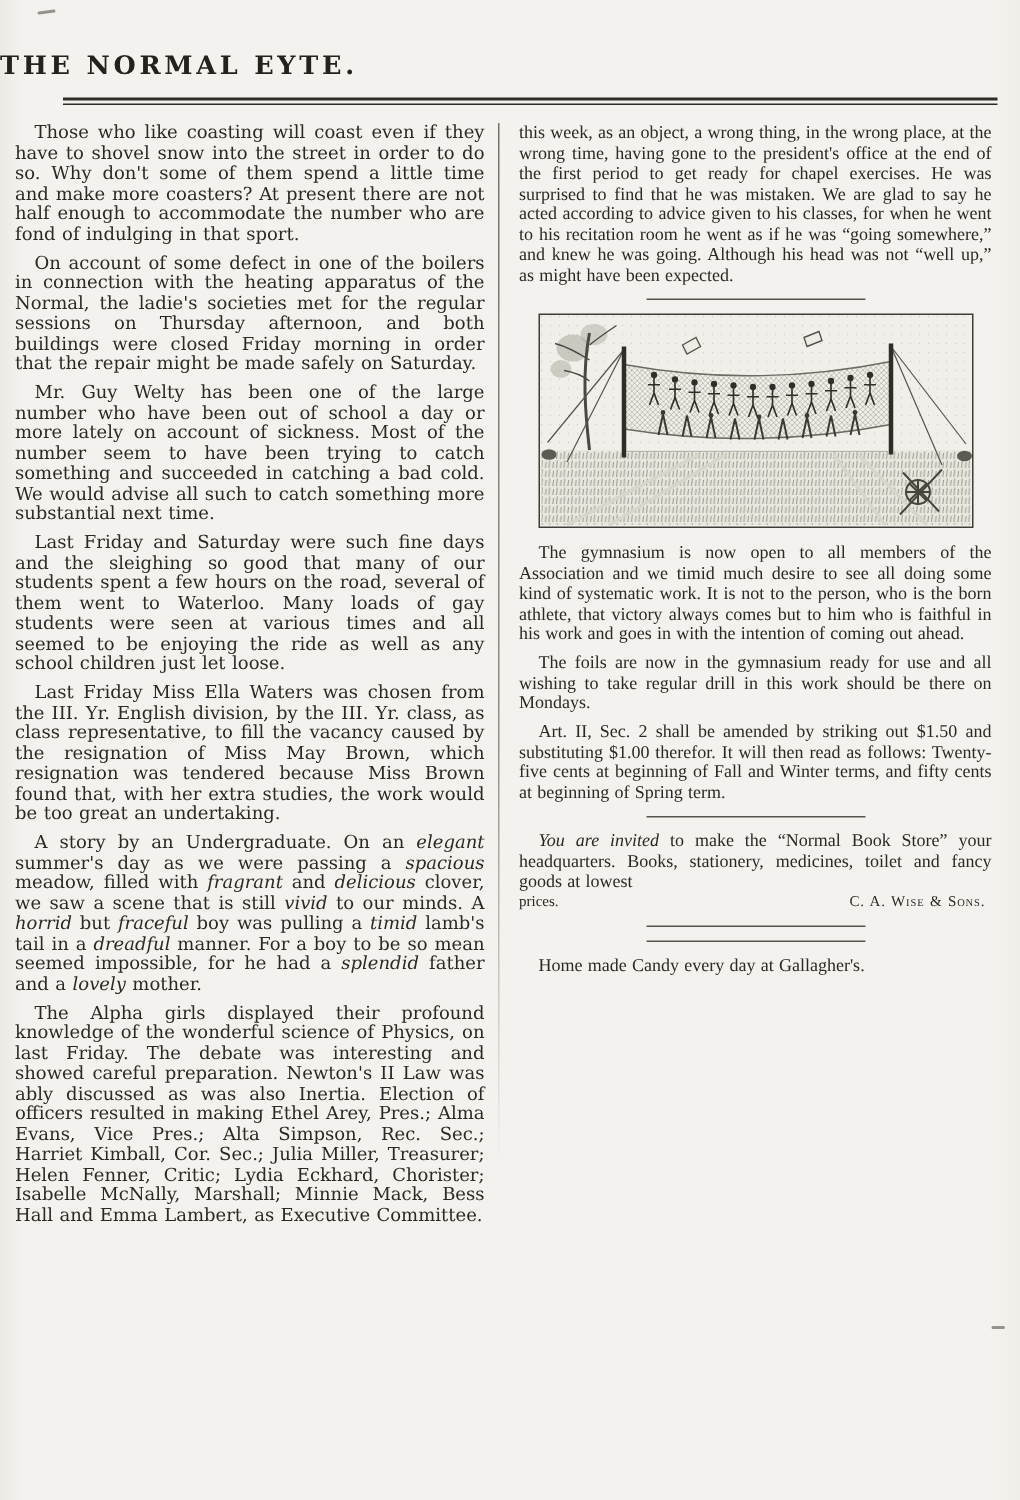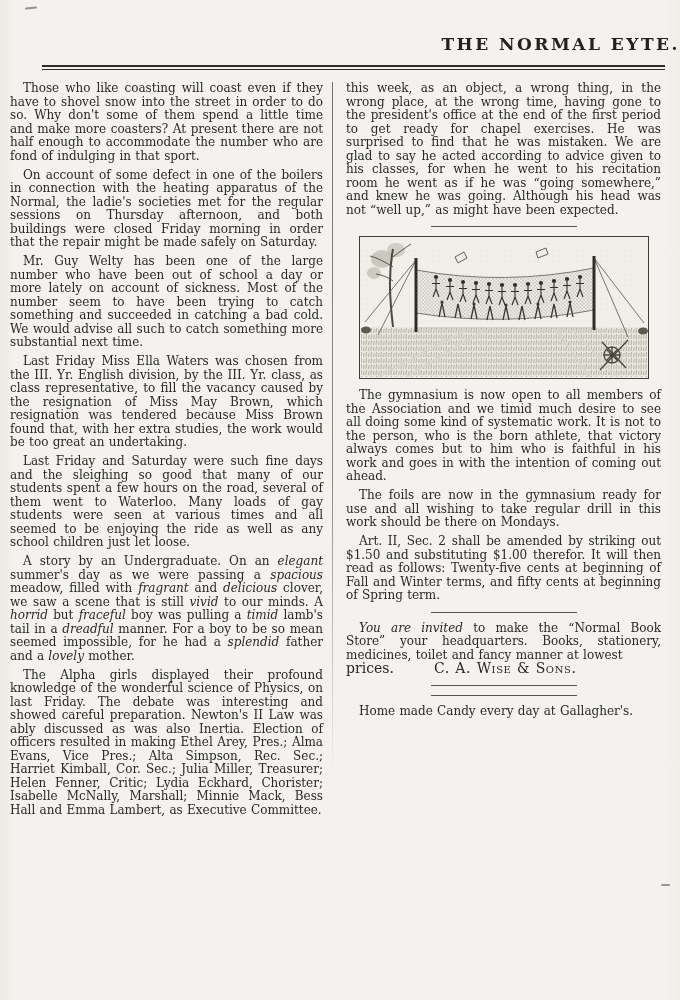--- a/index.html
+++ b/index.html
@@ -10,53 +10,53 @@
     color:#2a2924;
     -webkit-font-smoothing:antialiased;
   }
   .page{
     position:relative;width:680px;height:1000px;overflow:hidden;
     background:linear-gradient(to right, #eceae5 0px, #f3f2ee 14px, #f3f2ee 664px, #efeee9 680px);
   }
   .smudge{position:absolute;background:#95938b;border-radius:2px;}
   .smudge.s1{left:25px;top:7px;width:12px;height:2px;transform:rotate(-7deg);}
   .smudge.s2{left:661px;top:884px;width:9px;height:2px;}
-  .masthead{padding-top:34px;text-align:right;}
+  .masthead{padding-top:34px;text-align:left;}
   .masthead h1{
     margin:0;font-size:17px;font-weight:bold;letter-spacing:2.5px;
     color:#23221d;
   }
   .head-rule{
     margin:11px 15px 0 42px;height:2px;
     border-top:2.5px solid #2e2d28;border-bottom:1px solid #2e2d28;
   }
   .columns{display:flex;padding:12px 17px 0 10px;}
   .col{box-sizing:border-box;}
   .col-left{width:322px;padding-right:9px;}
   .divider{
     width:1px;align-self:stretch;
     background:linear-gradient(to bottom,#74726a 0%,#8f8d84 55%,rgba(143,141,132,0) 94%);
   }
-  .col-right{flex:1;padding-left:13px;padding-right:2px;}
+  .col-right{flex:1;padding-left:13px;padding-right:2px;font-family:Liberation Serif, serif;}
   .col p{
     margin:0 0 5.5px;font-size:12px;line-height:13.5px;
     text-align:justify;text-indent:13px;word-spacing:0.5px;
   }
   .col p.no-indent{text-indent:0;}
   .i{font-style:italic;}
   .sc{font-variant:small-caps;letter-spacing:0.6px;}
   .sep-rule{width:146px;border-top:1px solid #56554e;margin:9px auto 9px;}
   .figure{
     width:288px;height:141px;margin:3px auto 10px;
     border:1.5px solid #3e3d37;background:#f0efe9;
   }
   .figure svg{display:block;}
   .ad .ad-sign-line{
-    display:flex;justify-content:flex-start;
-    font-size:14px;line-height:13.5px;word-spacing:0.5px;padding-right:4px;gap:40px;
+    display:flex;justify-content:space-between;
+    font-size:10px;line-height:13.5px;word-spacing:0.5px;padding-right:4px;gap:40px;
   }
   .ad p{margin-bottom:0;}
   .ad-line{margin-bottom:0 !important;}
 </style>
 <title>THE NORMAL EYTE.</title></head>
 <body>
 
 <div class="page">
   <div class="smudge s1"></div>
   <div class="smudge s2"></div>
@@ -65,22 +65,22 @@
     <h1>THE NORMAL EYTE.</h1>
   </header>
   <div class="head-rule"></div>
 
   <main class="columns">
 
     <section class="col col-left">
       <p>Those who like coasting will coast even if they have to shovel snow into the street in order to do so. Why don't some of them spend a little time and make more coasters? At present there are not half enough to accommodate the number who are fond of indulging in that sport.</p>
       <p>On account of some defect in one of the boilers in connection with the heating apparatus of the Normal, the ladie's societies met for the regular sessions on Thursday afternoon, and both buildings were closed Friday morning in order that the repair might be made safely on Saturday.</p>
       <p>Mr. Guy Welty has been one of the large number who have been out of school a day or more lately on account of sickness. Most of the number seem to have been trying to catch something and succeeded in catching a bad cold. We would advise all such to catch something more substantial next time.</p>
+      <p>Last Friday and Saturday were such fine days and the sleighing so good that many of our students spent a few hours on the road, several of them went to Waterloo. Many loads of gay students were seen at various times and all seemed to be enjoying the ride as well as any school children just let loose.</p>
       <p>Last Friday Miss Ella Waters was chosen from the III. Yr. English division, by the III. Yr. class, as class representative, to fill the vacancy caused by the resignation of Miss May Brown, which resignation was tendered because Miss Brown found that, with her extra studies, the work would be too great an undertaking.</p>
-      <p>Last Friday and Saturday were such fine days and the sleighing so good that many of our students spent a few hours on the road, several of them went to Waterloo. Many loads of gay students were seen at various times and all seemed to be enjoying the ride as well as any school children just let loose.</p>
       <p><span>A story by an Undergraduate. On an </span><span class="i">elegant</span><span> summer's day as we were passing a </span><span class="i">spacious</span><span> meadow, filled with </span><span class="i">fragrant</span><span> and </span><span class="i">delicious</span><span> clover, we saw a scene that is still </span><span class="i">vivid</span><span> to our minds. A </span><span class="i">horrid</span><span> but </span><span class="i">fraceful</span><span> boy was pulling a </span><span class="i">timid</span><span> lamb's tail in a </span><span class="i">dreadful</span><span> manner. For a boy to be so mean seemed impossible, for he had a </span><span class="i">splendid</span><span> father and a </span><span class="i">lovely</span><span> mother.</span></p>
       <p>The Alpha girls displayed their profound knowledge of the wonderful science of Physics, on last Friday. The debate was interesting and showed careful preparation. Newton's II Law was ably discussed as was also Inertia. Election of officers resulted in making Ethel Arey, Pres.; Alma Evans, Vice Pres.; Alta Simpson, Rec. Sec.; Harriet Kimball, Cor. Sec.; Julia Miller, Treasurer; Helen Fenner, Critic; Lydia Eckhard, Chorister; Isabelle McNally, Marshall; Minnie Mack, Bess Hall and Emma Lambert, as Executive Committee.</p>
     </section>
 
     <div class="divider"></div>
 
     <section class="col col-right">
       <p class="no-indent">this week, as an object, a wrong thing, in the wrong place, at the wrong time, having gone to the president's office at the end of the first period to get ready for chapel exercises. He was surprised to find that he was mistaken. We are glad to say he acted according to advice given to his classes, for when he went to his recitation room he went as if he was “going somewhere,” and knew he was going. Although his head was not “well up,” as might have been expected.</p>
 
       <div class="sep-rule"></div>
@@ -173,21 +173,21 @@
         </svg>
       </figure>
 
       <p>The gymnasium is now open to all members of the Association and we timid much desire to see all doing some kind of systematic work. It is not to the person, who is the born athlete, that victory always comes but to him who is faithful in his work and goes in with the intention of coming out ahead.</p>
       <p>The foils are now in the gymnasium ready for use and all wishing to take regular drill in this work should be there on Mondays.</p>
       <p>Art. II, Sec. 2 shall be amended by striking out $1.50 and substituting $1.00 therefor. It will then read as follows: Twenty-five cents at beginning of Fall and Winter terms, and fifty cents at beginning of Spring term.</p>
 
       <div class="sep-rule"></div>
 
       <div class="ad">
-        <p><span class="i">You are invited</span><span> to make the “Normal Book Store” your headquarters. Books, stationery, medicines, toilet and fancy manner at lowest</span></p>
+        <p><span class="i">You are invited</span><span> to make the “Normal Book Store” your headquarters. Books, stationery, medicines, toilet and fancy goods at lowest</span></p>
         <div class="ad-sign-line">
           <span>prices.</span>
           <span class="sc">C. A. Wise &amp; Sons.</span>
         </div>
       </div>
 
       <div class="sep-rule"></div>
 
 
       <div class="sep-rule"></div>

